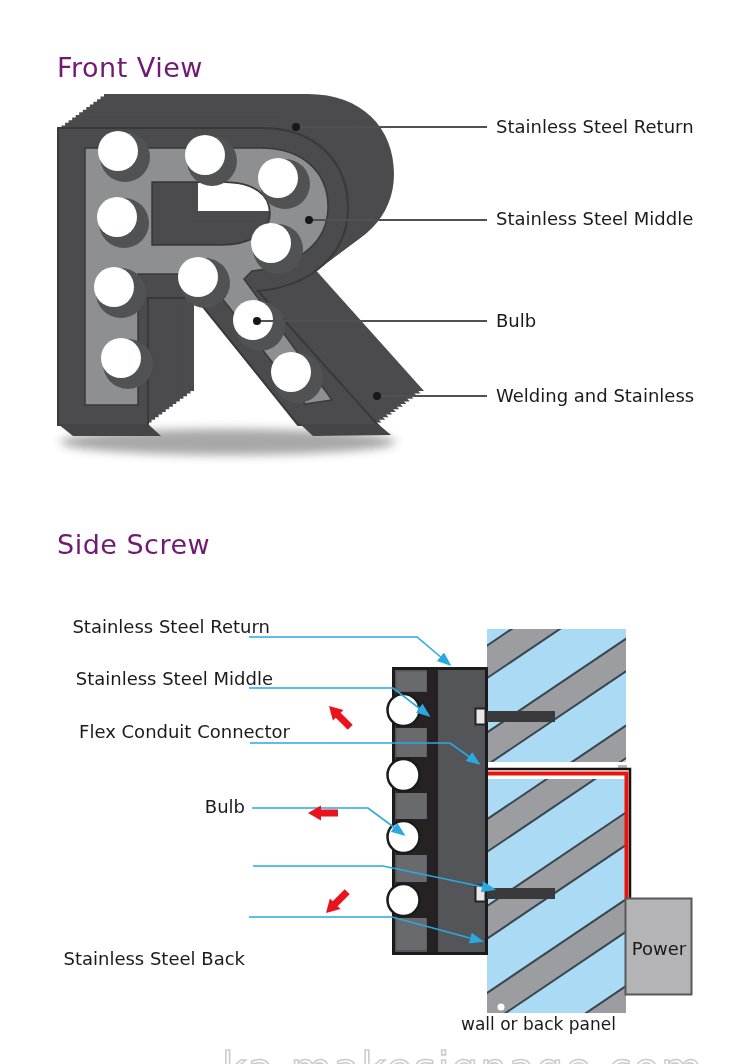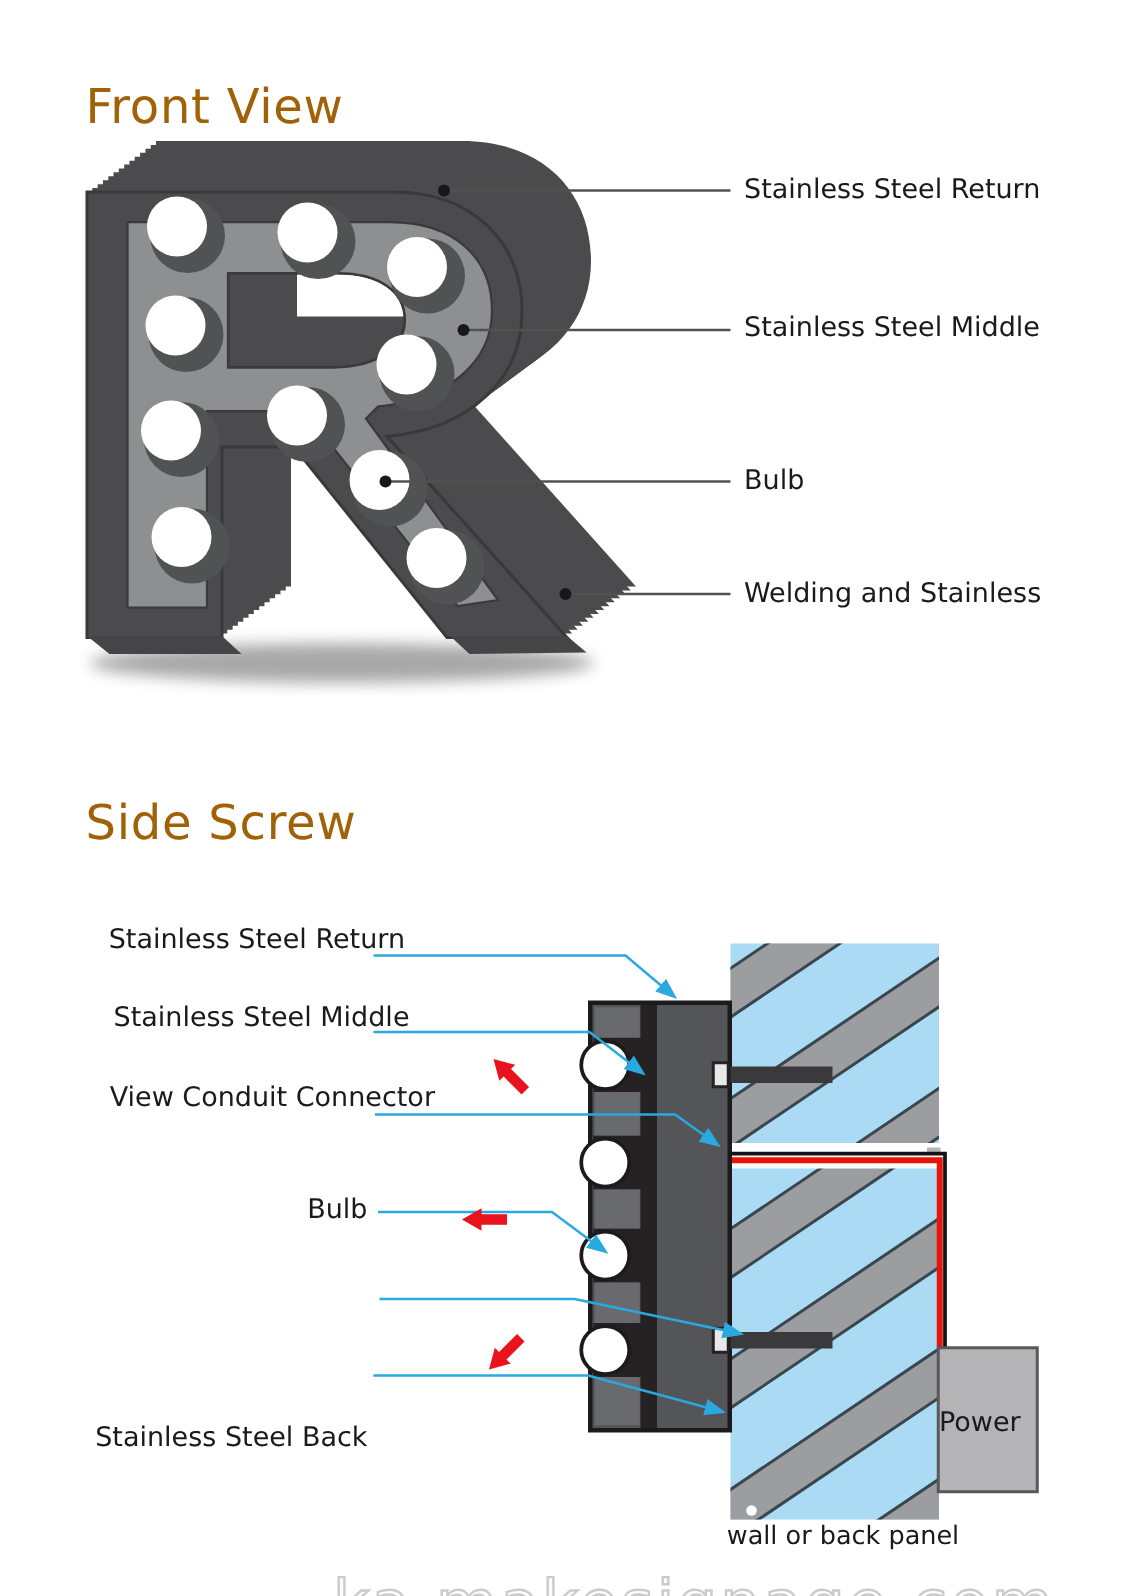--- a/index.html
+++ b/index.html
@@ -1,23 +1,23 @@
 <!DOCTYPE html>
 <html><head>
 <meta charset="utf-8">
 <style>
   html,body{margin:0;padding:0;background:#ffffff;}
   #stage{position:relative;width:750px;height:1064px;background:#ffffff;overflow:hidden;
          font-family:"DejaVu Sans","Liberation Sans",sans-serif;color:#231f20;}
   #stage svg{position:absolute;left:0;top:0;}
-  .vtitle{position:absolute;font-size:32px;font-weight:500;letter-spacing:0.5px;color:#a16207;white-space:nowrap;}
+  .vtitle{position:absolute;font-size:27px;font-weight:500;letter-spacing:0.5px;color:#701a75;white-space:nowrap;}
   .flabel{position:absolute;left:496px;font-size:18px;color:#1a1a1a;white-space:nowrap;line-height:20px;}
   .slabel{position:absolute;width:220px;text-align:right;font-size:18px;color:#1a1a1a;white-space:nowrap;line-height:20px;}
-  .power{position:absolute;left:626px;top:938px;width:66px;text-align:left;font-size:18px;color:#1a1a1a;}
-  .wallcap{position:absolute;left:461px;top:1014px;width:202px;text-align:center;font-size:17px;color:#1a1a1a;white-space:nowrap;}
+  .power{position:absolute;left:626px;top:938px;width:66px;text-align:center;font-size:18px;color:#1a1a1a;}
+  .wallcap{position:absolute;left:461px;top:1014px;width:202px;text-align:left;font-size:17px;color:#1a1a1a;white-space:nowrap;}
   .wmark{position:absolute;left:222px;top:1044px;font-size:42px;letter-spacing:2px;white-space:nowrap;
          color:rgba(255,255,255,0.25);-webkit-text-stroke:1.6px rgba(160,160,160,0.55);}
 </style>
 </head>
 <body>
 
 <div id="stage">
 
   <svg width="750" height="1064" viewBox="0 0 750 1064">
     <defs>
@@ -177,21 +177,21 @@
   <div class="vtitle" style="left:57px;top:52px;">Front View</div>
   <div class="vtitle" style="left:57px;top:529px;">Side Screw</div>
 
   <div class="flabel" style="top:117px;">Stainless Steel Return</div>
   <div class="flabel" style="top:209px;">Stainless Steel Middle</div>
   <div class="flabel" style="top:311px;">Bulb</div>
   <div class="flabel" style="top:386px;">Welding and Stainless</div>
 
   <div class="slabel" style="left:50px;top:617px;">Stainless Steel Return</div>
   <div class="slabel" style="left:53px;top:669px;">Stainless Steel Middle</div>
-  <div class="slabel" style="left:70px;top:722px;">View Conduit Connector</div>
+  <div class="slabel" style="left:70px;top:722px;">Flex Conduit Connector</div>
   <div class="slabel" style="left:25px;top:797px;">Bulb</div>
   <div class="slabel" style="left:25px;top:949px;">Stainless Steel Back</div>
 
   <div class="power">Power</div>
   <div class="wallcap">wall or back panel</div>
 
   <div class="wmark">ka.makesignage.com</div>
 </div>
 
 </body></html>

